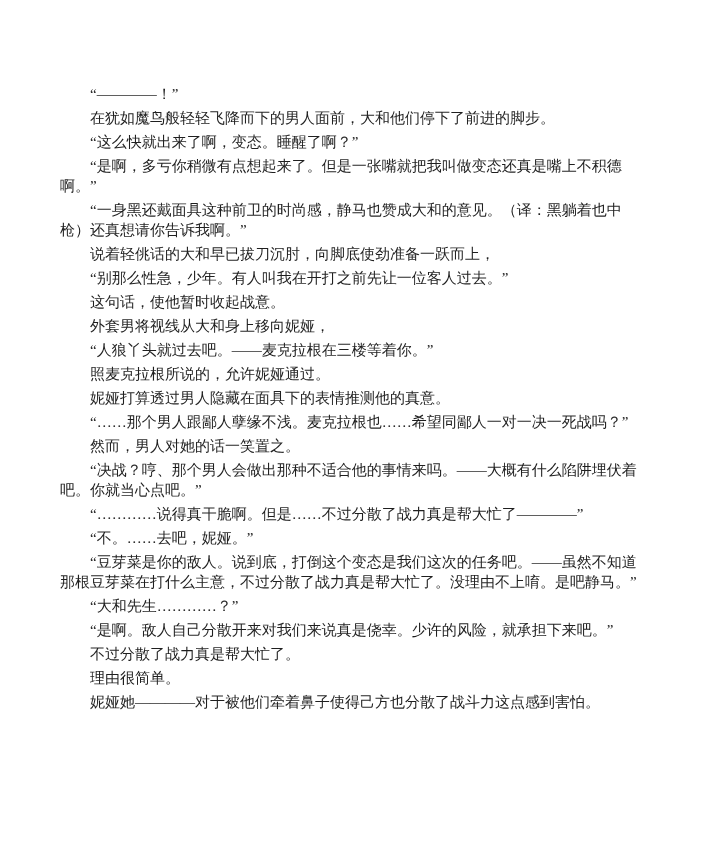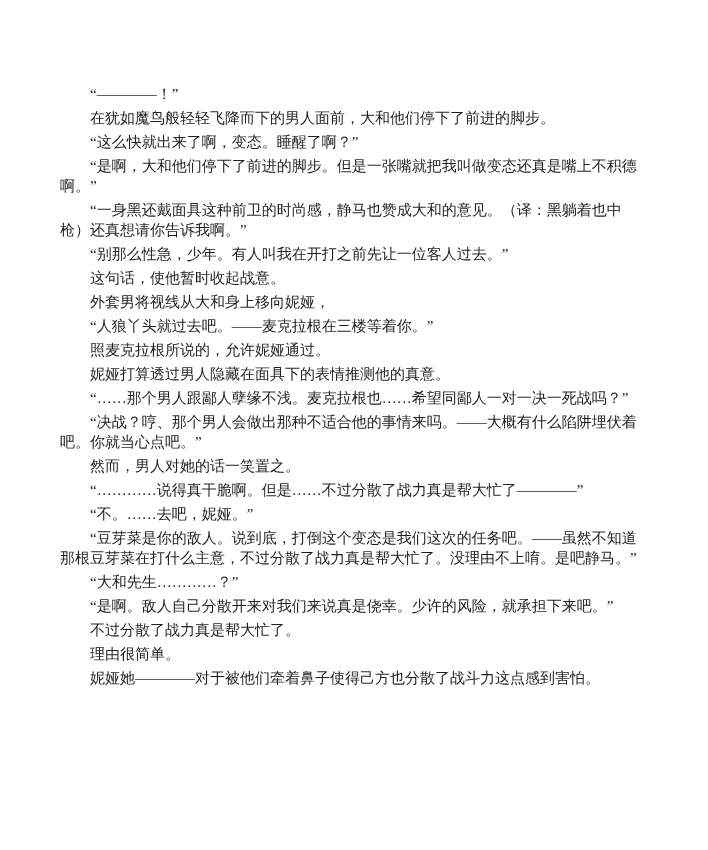--- a/index.html
+++ b/index.html
@@ -30,31 +30,32 @@
     word-break: break-all;
   }
 </style>
 </head>
 <body>
 
 <div class="page">
   <p class="para">“————！”</p>
   <p class="para">在犹如魔鸟般轻轻飞降而下的男人面前，大和他们停下了前进的脚步。</p>
   <p class="para">“这么快就出来了啊，变态。睡醒了啊？”</p>
-  <p class="para">“是啊，大和他们停下了前进的脚步。但是一张嘴就把我叫做变态还真是嘴上不积德啊。”</p>
+  <p class="para">“是啊，多亏你稍微有点想起来了。但是一张嘴就把我叫做变态还真是嘴上不积德啊。”</p>
   <p class="para">“一身黑还戴面具这种前卫的时尚感，静马也赞成大和的意见。（译：黑躺着也中枪）还真想请你告诉我啊。”</p>
+  <p class="para">说着轻佻话的大和早已拔刀沉肘，向脚底使劲准备一跃而上，</p>
   <p class="para">“别那么性急，少年。有人叫我在开打之前先让一位客人过去。”</p>
   <p class="para">这句话，使他暂时收起战意。</p>
   <p class="para">外套男将视线从大和身上移向妮娅，</p>
   <p class="para">“人狼丫头就过去吧。——麦克拉根在三楼等着你。”</p>
   <p class="para">照麦克拉根所说的，允许妮娅通过。</p>
   <p class="para">妮娅打算透过男人隐藏在面具下的表情推测他的真意。</p>
   <p class="para">“……那个男人跟鄙人孽缘不浅。麦克拉根也……希望同鄙人一对一决一死战吗？”</p>
+  <p class="para">然而，男人对她的话一笑置之。</p>
   <p class="para">“决战？哼、那个男人会做出那种不适合他的事情来吗。——大概有什么陷阱埋伏着吧。你就当心点吧。”</p>
-  <p class="para">然而，男人对她的话一笑置之。</p>
   <p class="para">“…………说得真干脆啊。但是……不过分散了战力真是帮大忙了————”</p>
   <p class="para">“不。……去吧，妮娅。”</p>
   <p class="para">“豆芽菜是你的敌人。说到底，打倒这个变态是我们这次的任务吧。——虽然不知道那根豆芽菜在打什么主意，不过分散了战力真是帮大忙了。没理由不上唷。是吧静马。”</p>
   <p class="para">“大和先生…………？”</p>
   <p class="para">“是啊。敌人自己分散开来对我们来说真是侥幸。少许的风险，就承担下来吧。”</p>
   <p class="para">不过分散了战力真是帮大忙了。</p>
   <p class="para">理由很简单。</p>
   <p class="para">妮娅她————对于被他们牵着鼻子使得己方也分散了战斗力这点感到害怕。</p>
 </div>
 

